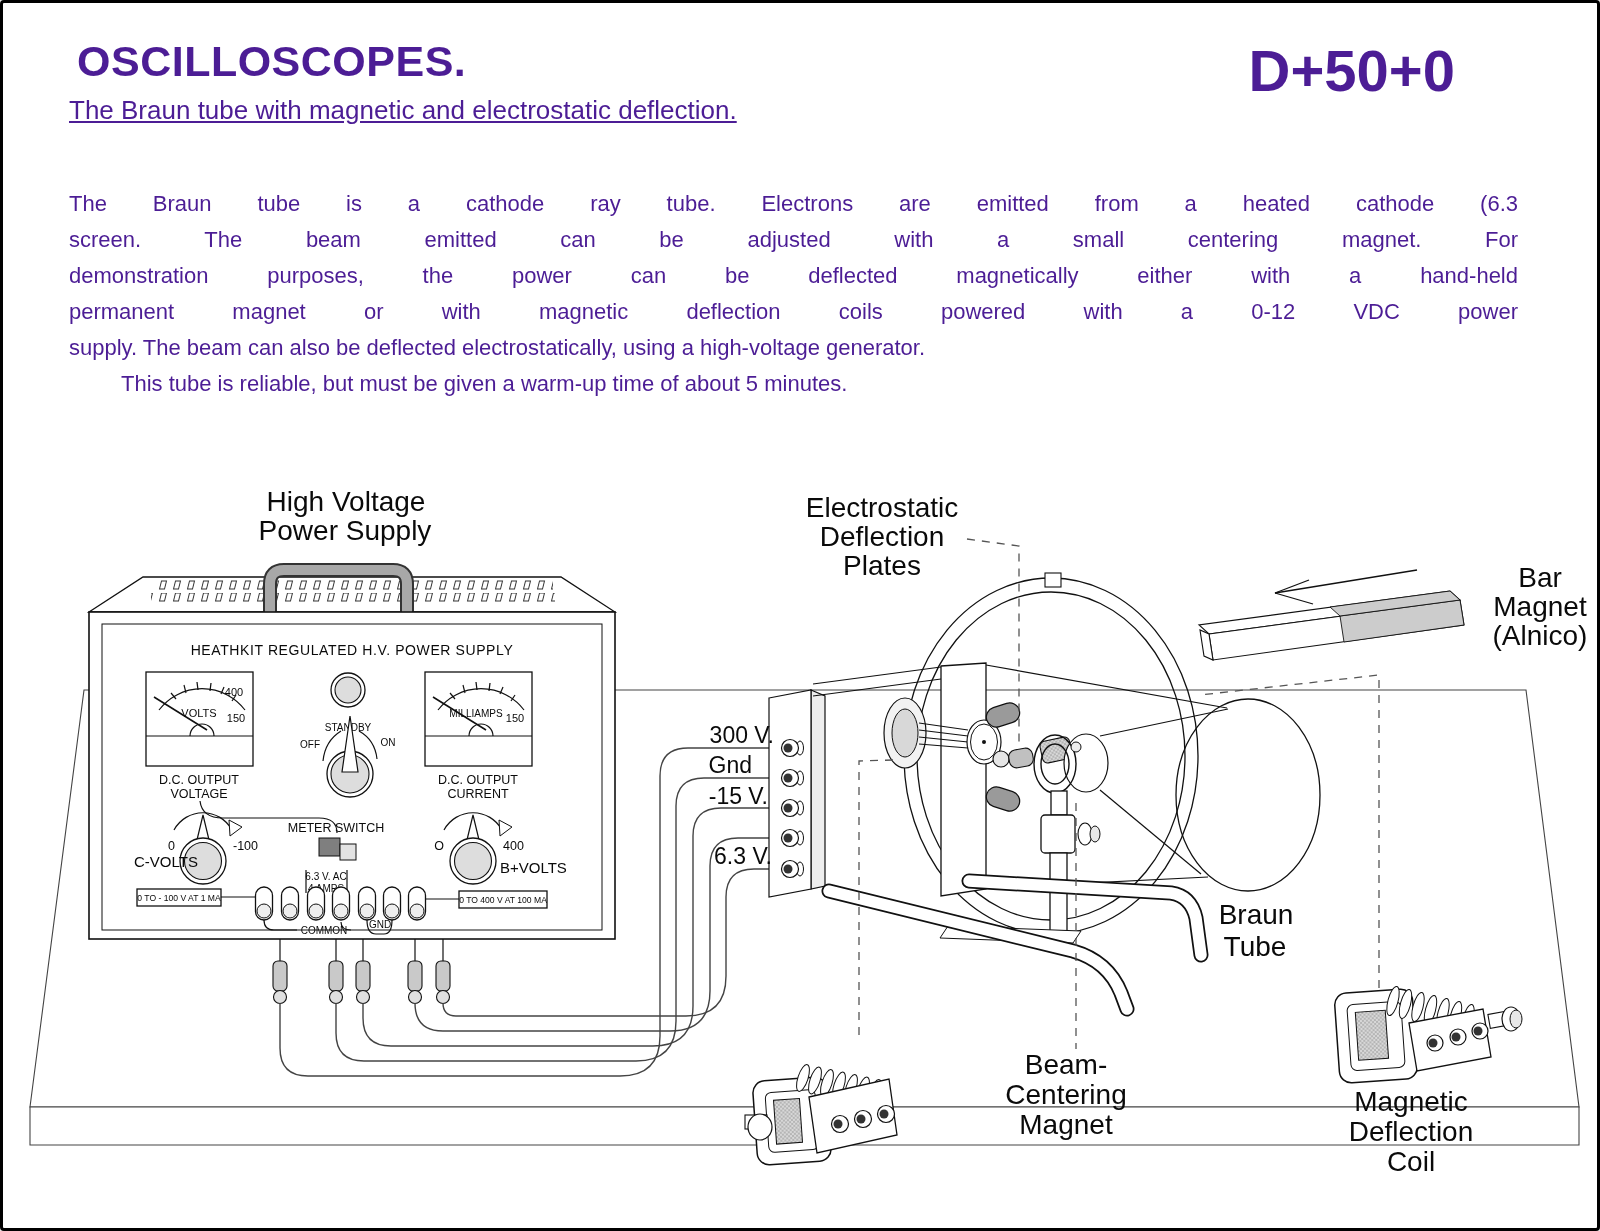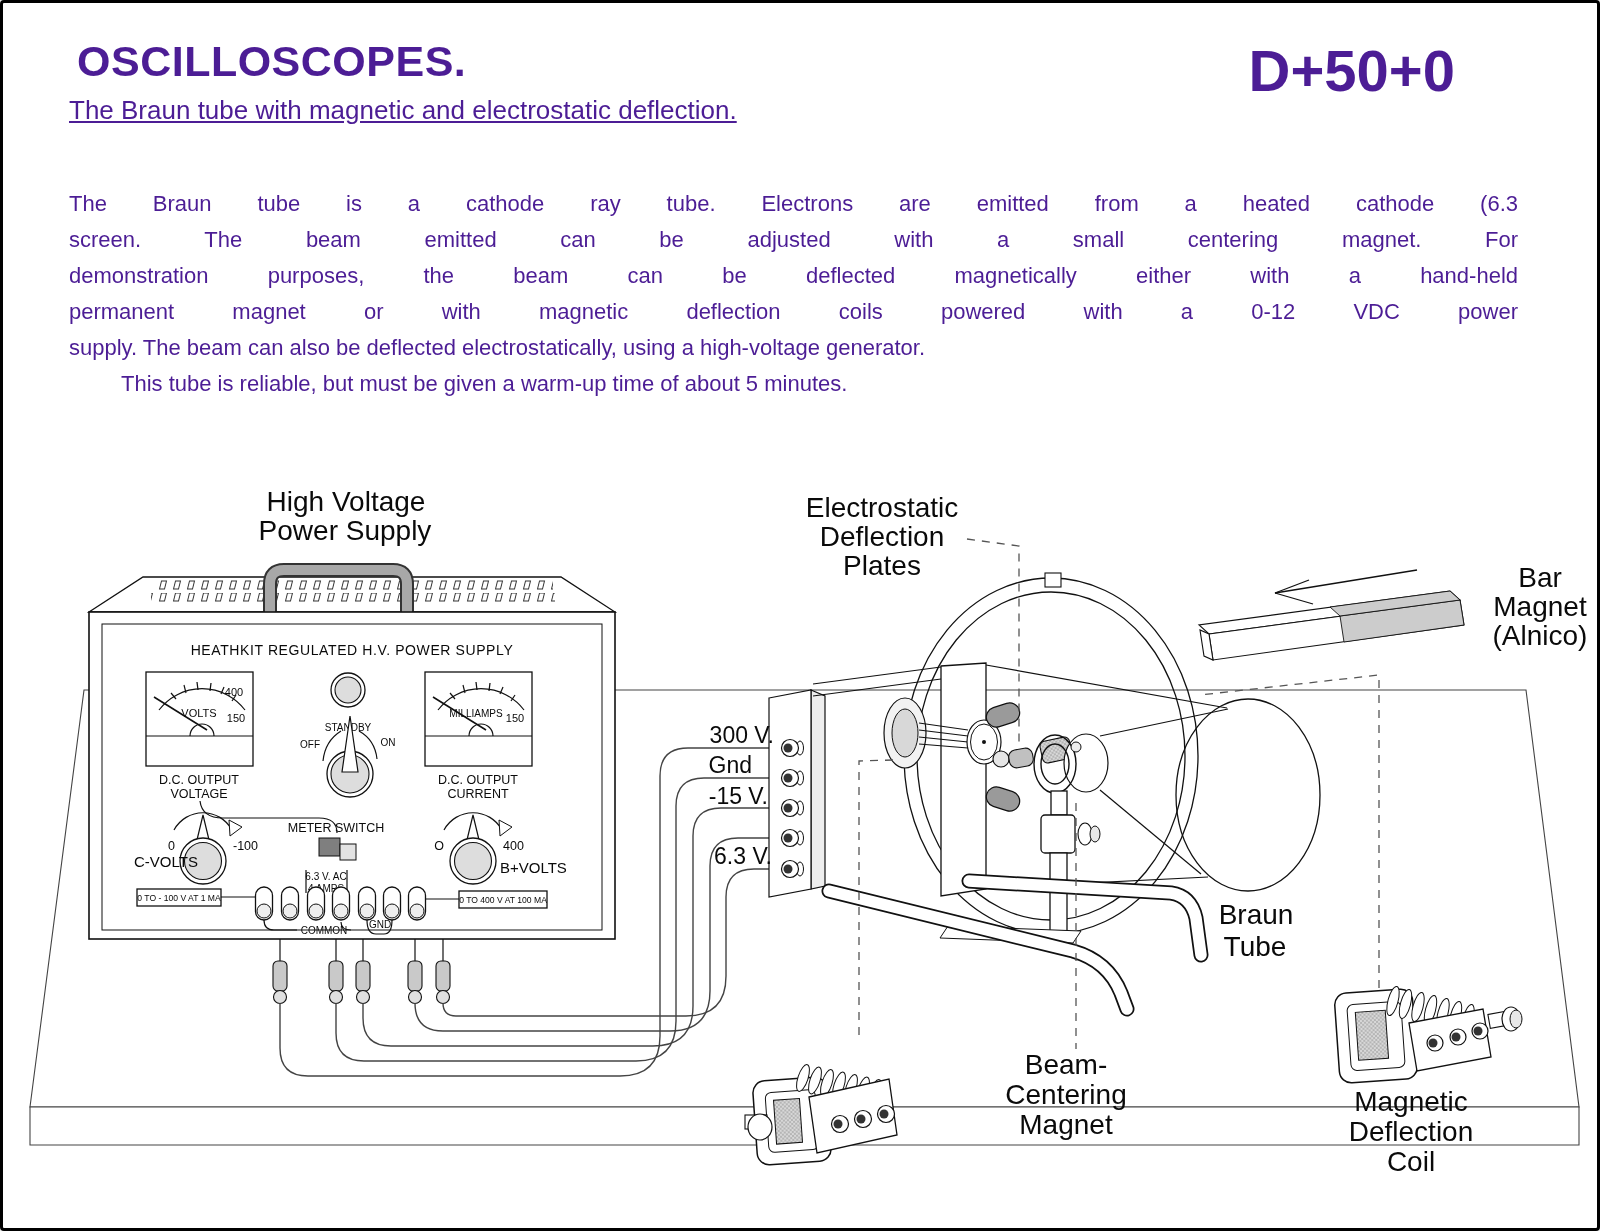--- a/index.html
+++ b/index.html
@@ -34,21 +34,21 @@
 
 <div class="page">
 
   <div class="page-title">OSCILLOSCOPES.</div>
   <div class="page-code">D+50+0</div>
   <div class="subtitle">The Braun tube with magnetic and electrostatic deflection.</div>
 
   <div class="intro">
     <div class="jl">The Braun tube is a cathode ray tube.  Electrons are emitted from a heated cathode (6.3</div>
     <div class="jl">screen.   The beam emitted can be adjusted with a small centering magnet.   For</div>
-    <div class="jl">demonstration purposes, the beam can be deflected magnetically either with a hand-held</div>
+    <div class="jl">demonstration purposes, the power can be deflected magnetically either with a hand-held</div>
     <div class="jl">permanent magnet or with magnetic deflection coils powered with a 0-12 VDC power</div>
     <div class="pl">supply.  The beam can also be deflected electrostatically, using a high-voltage generator.</div>
     <div class="pl ind">This tube is reliable, but must be given a warm-up time of about 5 minutes.</div>
   </div>
 
   <svg width="1600" height="1231" viewBox="0 0 1600 1231">
     <defs>
       <pattern id="vents" width="14" height="12" patternUnits="userSpaceOnUse">
         <rect x="5" y="2" width="5" height="8" fill="#fff" stroke="#333" stroke-width="1" transform="skewX(-14)"></rect>
       </pattern>

